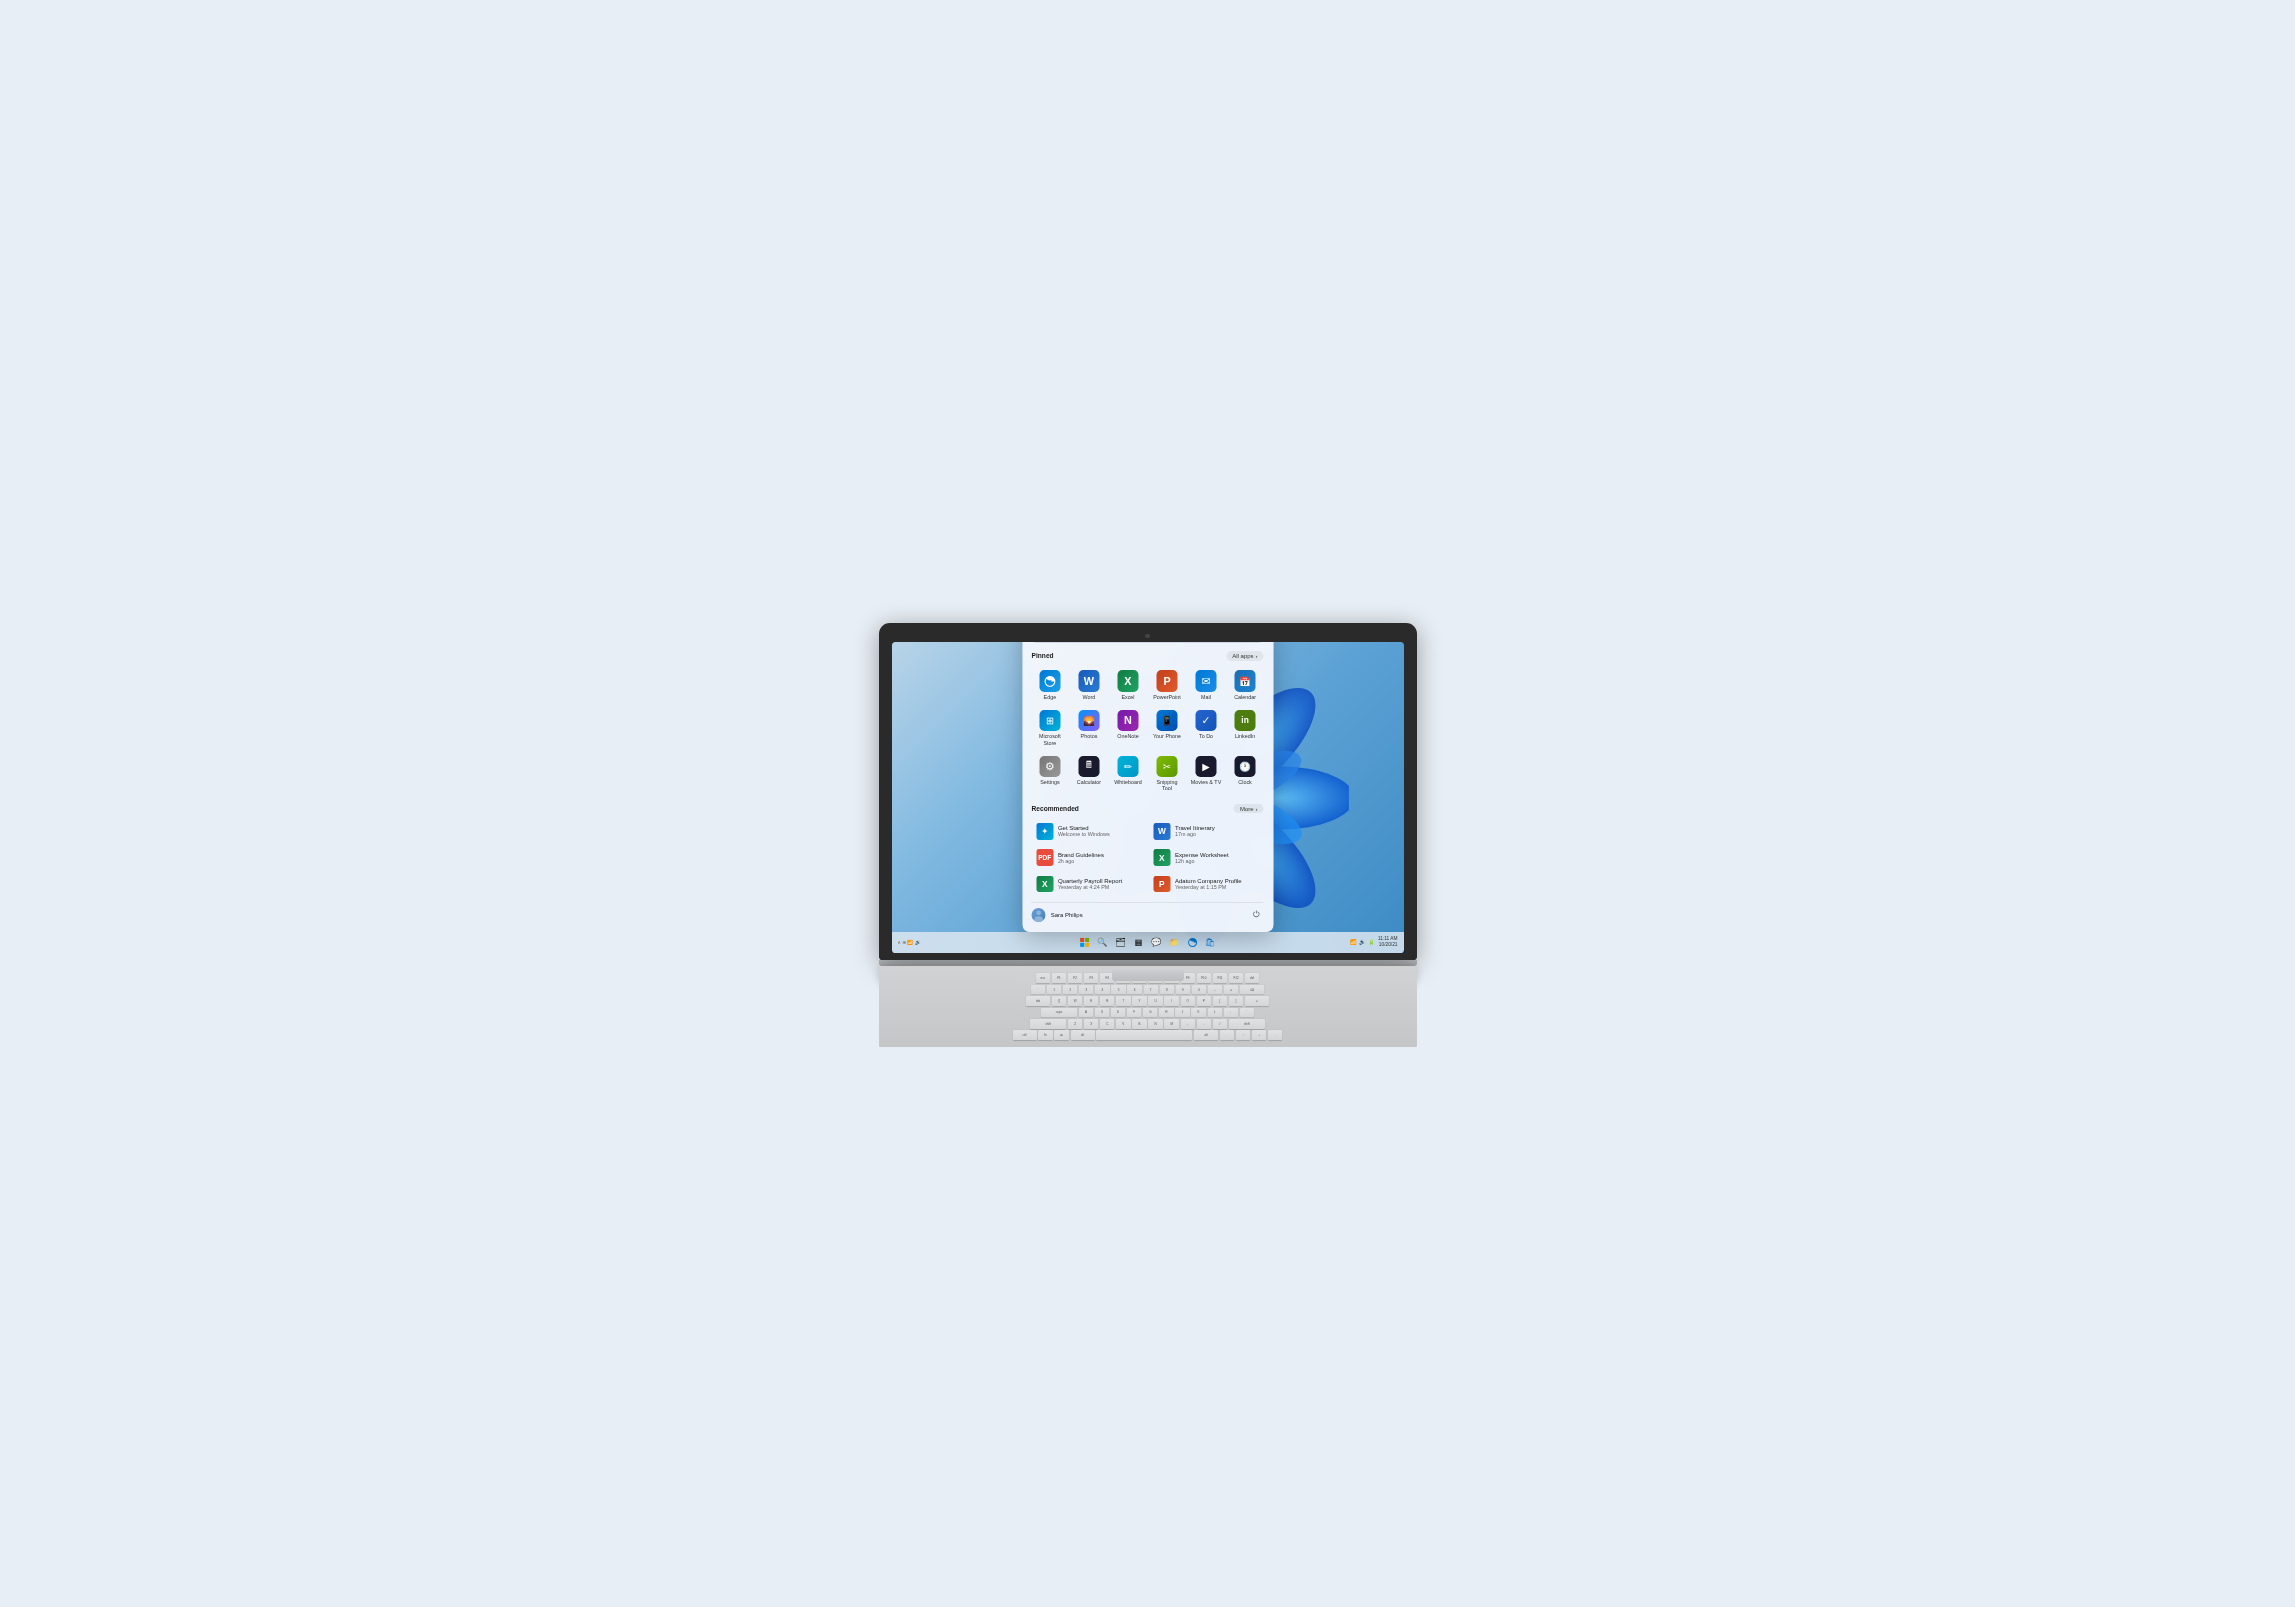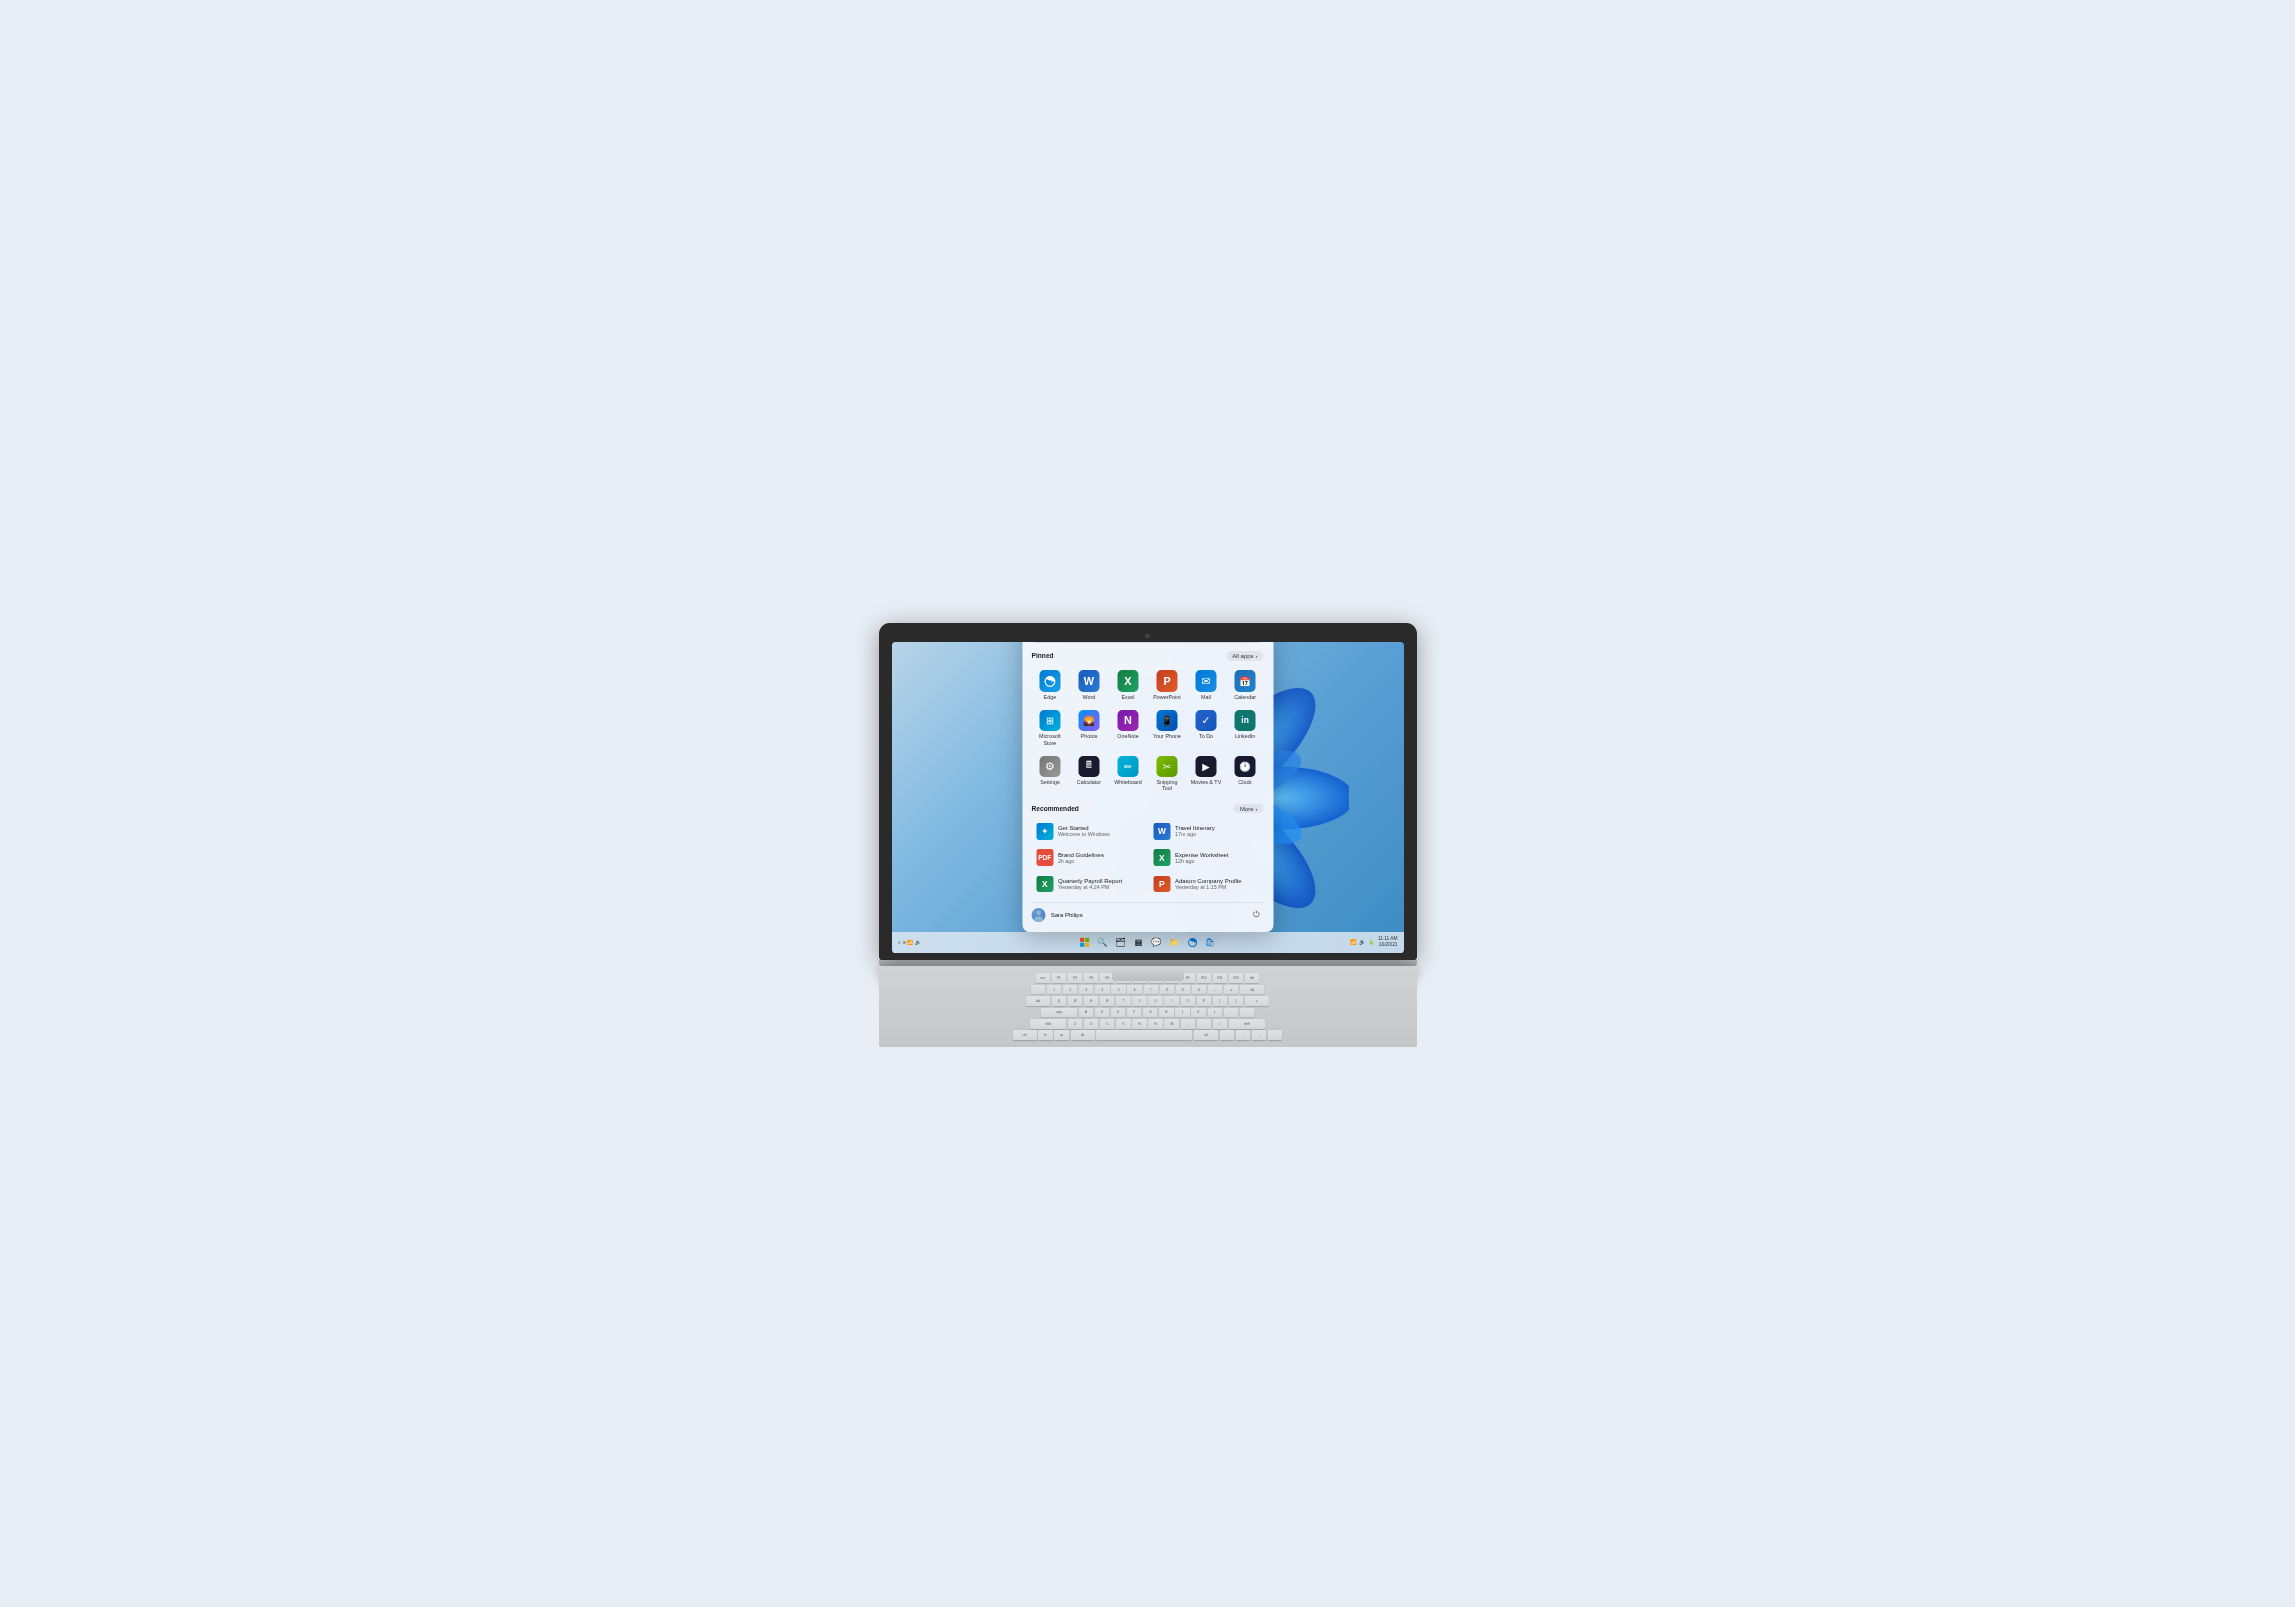--- a/index.html
+++ b/index.html
@@ -332,21 +332,21 @@
     .icon-word { background: linear-gradient(135deg, #185abd, #2b7cd3); }
     .icon-excel { background: linear-gradient(135deg, #107c41, #21a366); }
     .icon-powerpoint { background: linear-gradient(135deg, #c43e1c, #e05c2a); }
     .icon-mail { background: linear-gradient(135deg, #0078d4, #1a8fe8); }
     .icon-calendar { background: linear-gradient(135deg, #1a6eb5, #1e85cf); }
     .icon-msstore { background: linear-gradient(135deg, #0078d4, #00b4d8); }
     .icon-photos { background: linear-gradient(135deg, #0094fb, #8b5cf6); }
     .icon-onenote { background: linear-gradient(135deg, #7719aa, #9c27b0); }
     .icon-yourphone { background: linear-gradient(135deg, #0078d4, #004db3); }
     .icon-todo { background: linear-gradient(135deg, #2564cf, #1454b8); }
-    .icon-linkedin { background: #0f766e; }
+    .icon-linkedin { background: #4d7c0f; }
     .icon-settings { background: linear-gradient(135deg, #767676, #999); }
     .icon-calculator { background: #1a1a2e; }
     .icon-whiteboard { background: linear-gradient(135deg, #00b4d8, #0096c7); }
     .icon-snipping { background: linear-gradient(135deg, #7fba00, #5a9900); }
     .icon-movies { background: #1a1a2e; }
     .icon-clock { background: #1a1a2e; }
 
     .icon-get-started { background: linear-gradient(135deg, #0078d4, #00b4d8); }
     .icon-pdf { background: #e74c3c; }
 

